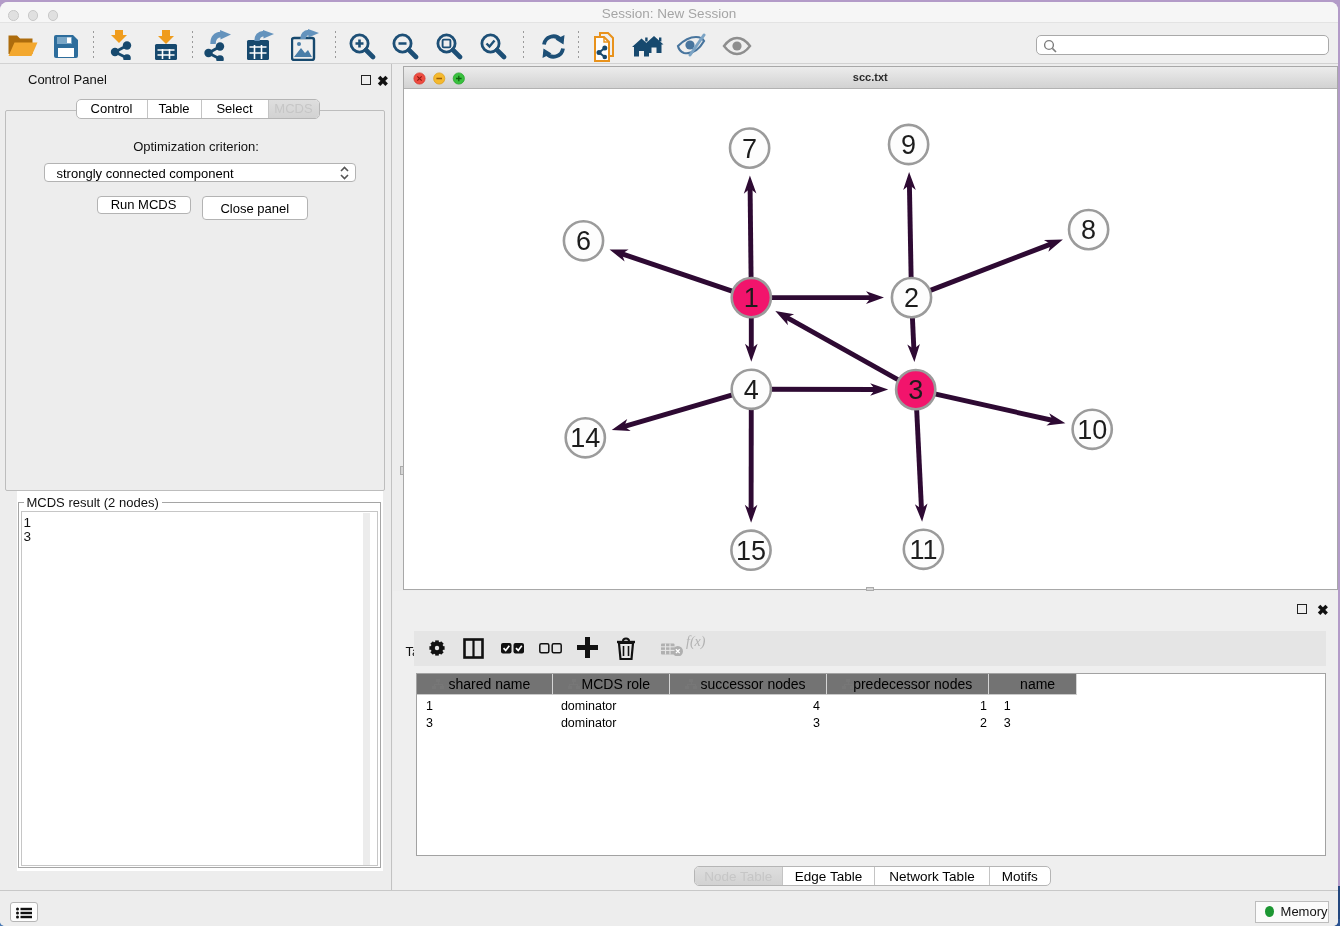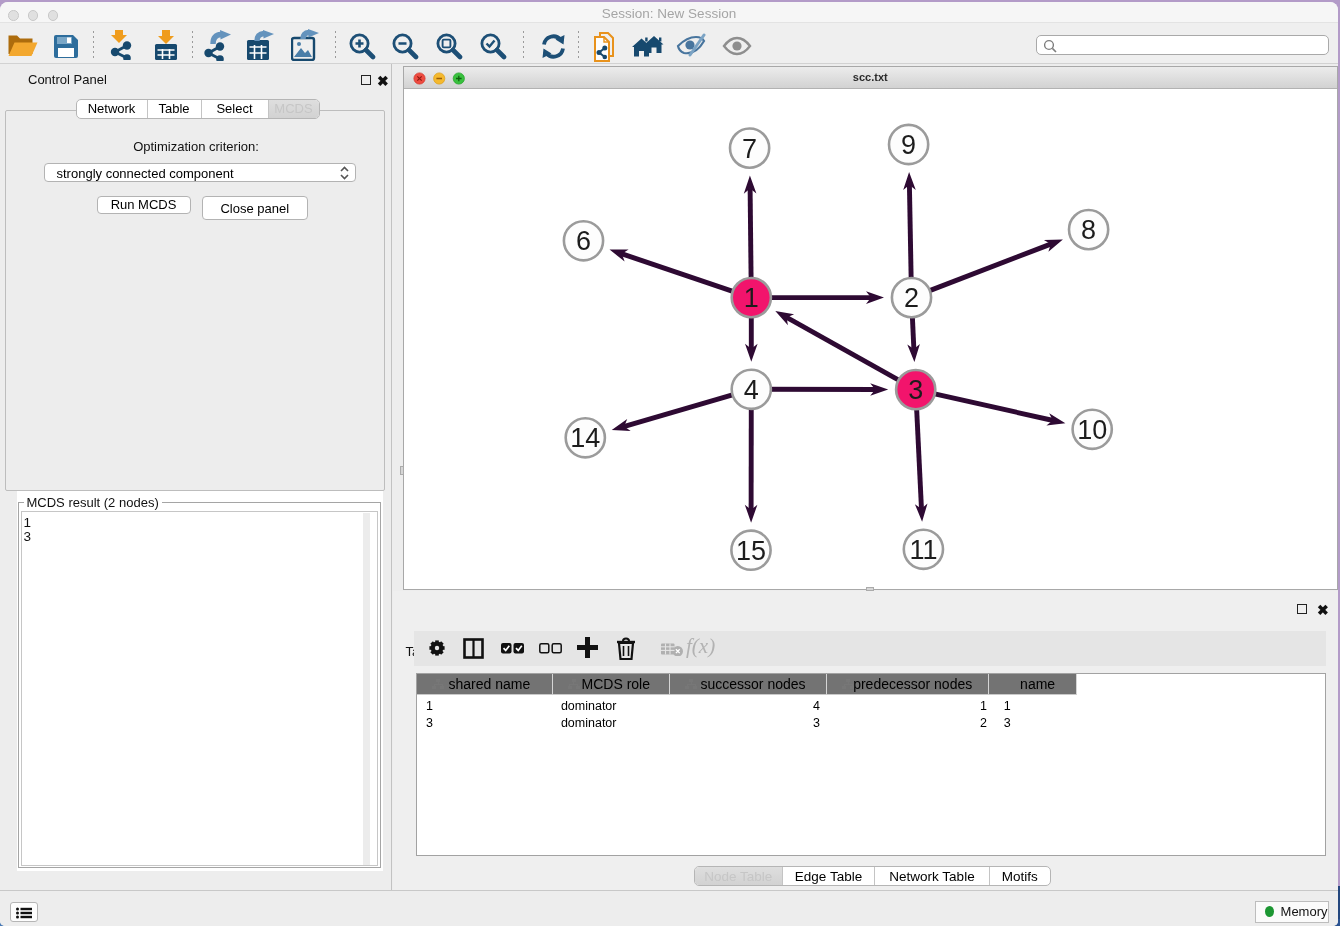--- a/index.html
+++ b/index.html
@@ -190,21 +190,21 @@
  <line x1="9.4" y1="9.4" x2="13" y2="13" stroke="#7e7e7e" stroke-width="1.6"></line>
         </svg>
       </div>
 </div>
 <div id="cp">
  <div class="abs ptitle" style="left:28px;top:8px;">Control Panel</div>
  <div class="maxbox" style="left:361px;top:11px;"></div>
  <div class="xicon" style="left:377px;top:10px;">✖</div>
  <div class="abs" style="left:5px;top:46px;width:380px;height:381px;border:1px solid #bdbdbd;border-radius:2px;"></div>
  <div class="seg" style="left:75.5px;top:35px;height:19.5px;">
-  <div style="width:71px;">Network</div>
+  <div style="width:71px;">Control</div>
         <div style="width:54px;">Table</div>
   <div style="width:67px;">Select</div>
         <div class="sel" style="width:50px;">MCDS</div>
  </div>
  <div class="abs" style="left:43.5px;top:98.5px;width:312px;height:19px;background:#fff;border:1px solid #b3b3b3;border-radius:4px;">
    <span style="position:absolute;left:12px;top:2px;font-size:13px;color:#000;">strongly connected component</span>
    <svg style="position:absolute;right:5px;top:2.5px;" width="11" height="14" viewBox="0 0 11 14">
     <path d="M2 5 L5.5 1.5 L9 5" fill="none" stroke="#555" stroke-width="1.6"></path>
     <path d="M2 9 L5.5 12.5 L9 9" fill="none" stroke="#555" stroke-width="1.6"></path>
         </svg>
@@ -334,21 +334,21 @@
    <circle cx="16.8" cy="9.2" r="5.2"></circle>
           </g>
    <g stroke="#e5e5e5" stroke-width="1.1">
             <line x1="0" y1="4.8" x2="13.5" y2="4.8"></line>
             <line x1="0" y1="8.4" x2="13.5" y2="8.4"></line>
    <line x1="4.5" y1="1.5" x2="4.5" y2="12.5"></line>
             <line x1="9" y1="1.5" x2="9" y2="12.5"></line>
           </g>
    <path d="M14.9 7.3 L18.7 11.1 M18.7 7.3 L14.9 11.1" stroke="#fff" stroke-width="1.3"></path>
   </svg>
-  <div class="abs" style="left:272px;top:3px;font-family:'Liberation Serif',serif;font-style:italic;font-size:21px;color:#b2b2b2;">f(x)</div>
+  <div class="abs" style="left:272px;top:3px;font-family:'Liberation Serif',serif;font-style:italic;font-size:14px;color:#b2b2b2;">f(x)</div>
  </div>
  <div class="abs" style="left:22.5px;top:82.5px;width:910px;height:182.5px;background:#fff;border:1px solid #a2a2a2;"></div>
  <div id="thead" class="abs" style="left:24px;top:83.5px;width:660px;height:20.5px;background:#737373;display:flex;font-size:14px;color:#000;justify-content:center;">
   <div class="hc" style="width:135.6px;">shared name</div>
   <div class="hc" style="width:117.4px;">MCDS role</div>
   <div class="hc" style="width:157.1px;">successor nodes</div>
   <div class="hc" style="width:162.2px;">predecessor nodes</div>
   <div class="hc noicon" style="width:87.7px;">name</div>
  </div>
  <div class="trow" style="top:108px;">

